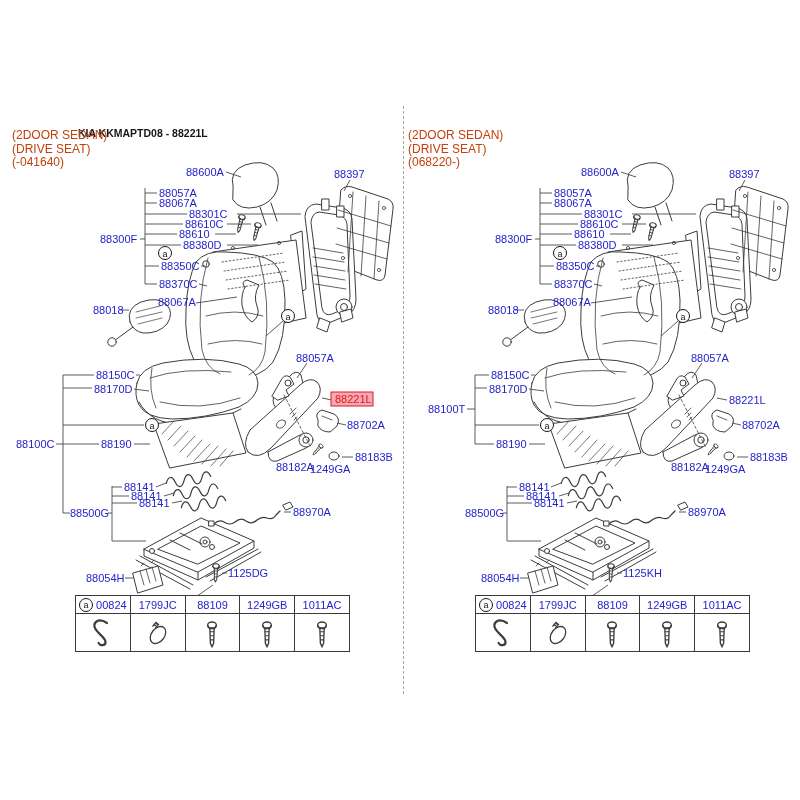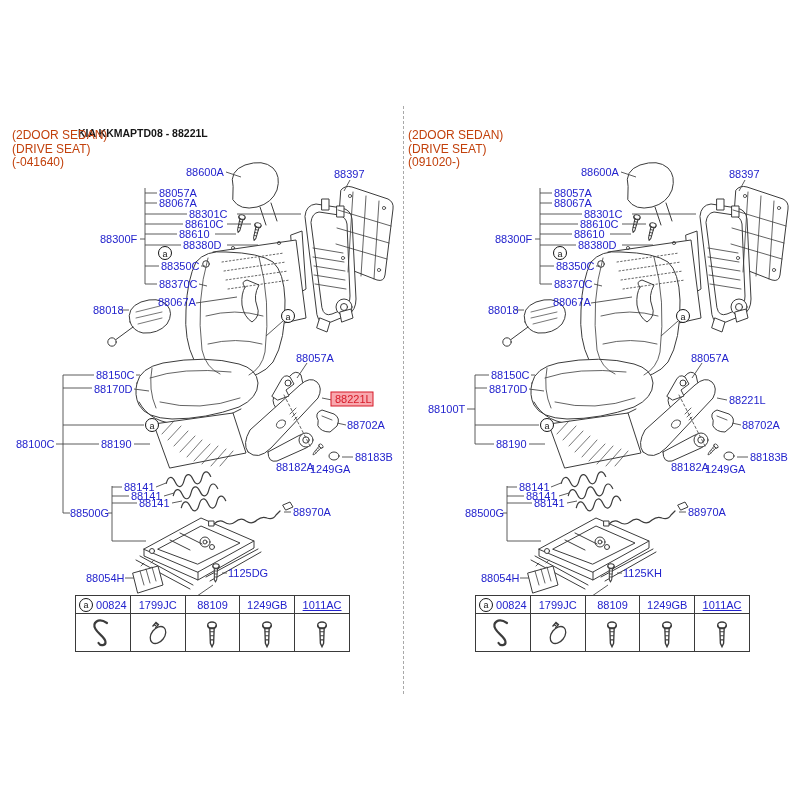--- a/index.html
+++ b/index.html
@@ -10,21 +10,21 @@
   .divider{position:absolute;left:403px;top:106px;height:588px;width:0;border-left:1px dashed #a9a9a9;}
   .panel-svg{position:absolute;top:0;width:400px;height:800px;}
   svg text{font-family:"Liberation Sans",sans-serif;}
   .lbl{fill:#2323cd;font-size:11px;}
   .mk{fill:#161616;font-size:9px;}
   .hl-txt{fill:#d61a28;font-size:11px;}
   .ptable{position:absolute;top:595px;width:273px;border:1px solid #3a3a3a;background:#fff;}
   .trow{display:flex;}
   .tcell{flex:1 1 0;border-right:1px solid #3a3a3a;display:flex;align-items:center;justify-content:center;
          font-size:11px;color:#2323cd;gap:3px;}
-  .tcell:last-child{border-right:none;text-decoration:underline;}
+  .tcell:last-child{border-right:none;}
   .thead .tcell{height:17px;border-bottom:1px solid #3a3a3a;}
   .ticons .tcell{height:37px;}
   .circ{display:inline-flex;align-items:center;justify-content:center;width:12px;height:12px;
         border:1px solid #161616;border-radius:50%;font-size:9px;color:#161616;flex:0 0 auto;}
   .icon{width:30px;height:32px;}
 </style>
 </head>
 <body>
 
 <div id="canvas">
@@ -178,21 +178,21 @@
         <use href="#g-screw" transform="translate(242,217) rotate(14)"></use>
         <use href="#g-screw" transform="translate(258,225) rotate(14)"></use>
         <use href="#g-screw" transform="translate(321,446) rotate(42) scale(0.75)"></use>
         <use href="#g-screw" transform="translate(216,566) rotate(2)"></use>
       </g>
     </defs>
   </svg>
 
   <div class="doc-title" style="left:78px;top:127px">KIA KKMAPTD08 - 88221L</div>
   <div class="hdr" style="left:12px;top:129px"><span>(2DOOR SEDAN)</span><br><span>(DRIVE SEAT)</span><br><span>(-041640)</span></div>
-  <div class="hdr" style="left:408px;top:129px"><span>(2DOOR SEDAN)</span><br><span>(DRIVE SEAT)</span><br><span>(091020-)</span></div>
+  <div class="hdr" style="left:408px;top:129px"><span>(2DOOR SEDAN)</span><br><span>(DRIVE SEAT)</span><br><span>(068220-)</span></div>
 
   <div class="divider"></div>
 
   <svg class="panel-svg" style="left:0" viewBox="0 0 400 800">
     <use href="#seat-art"></use>
     <use href="#leads-common"></use>
 
     <path fill="none" stroke="#4a4a4a" stroke-width="0.9" d="M63,375 V513 M63,375 H94 M63,388 H92 M63,425 H144 M63,444 H99 M56,444 H63 M63,513 H70"></path>
     <g>
       <text class="lbl" x="186" y="176">88600A</text>

